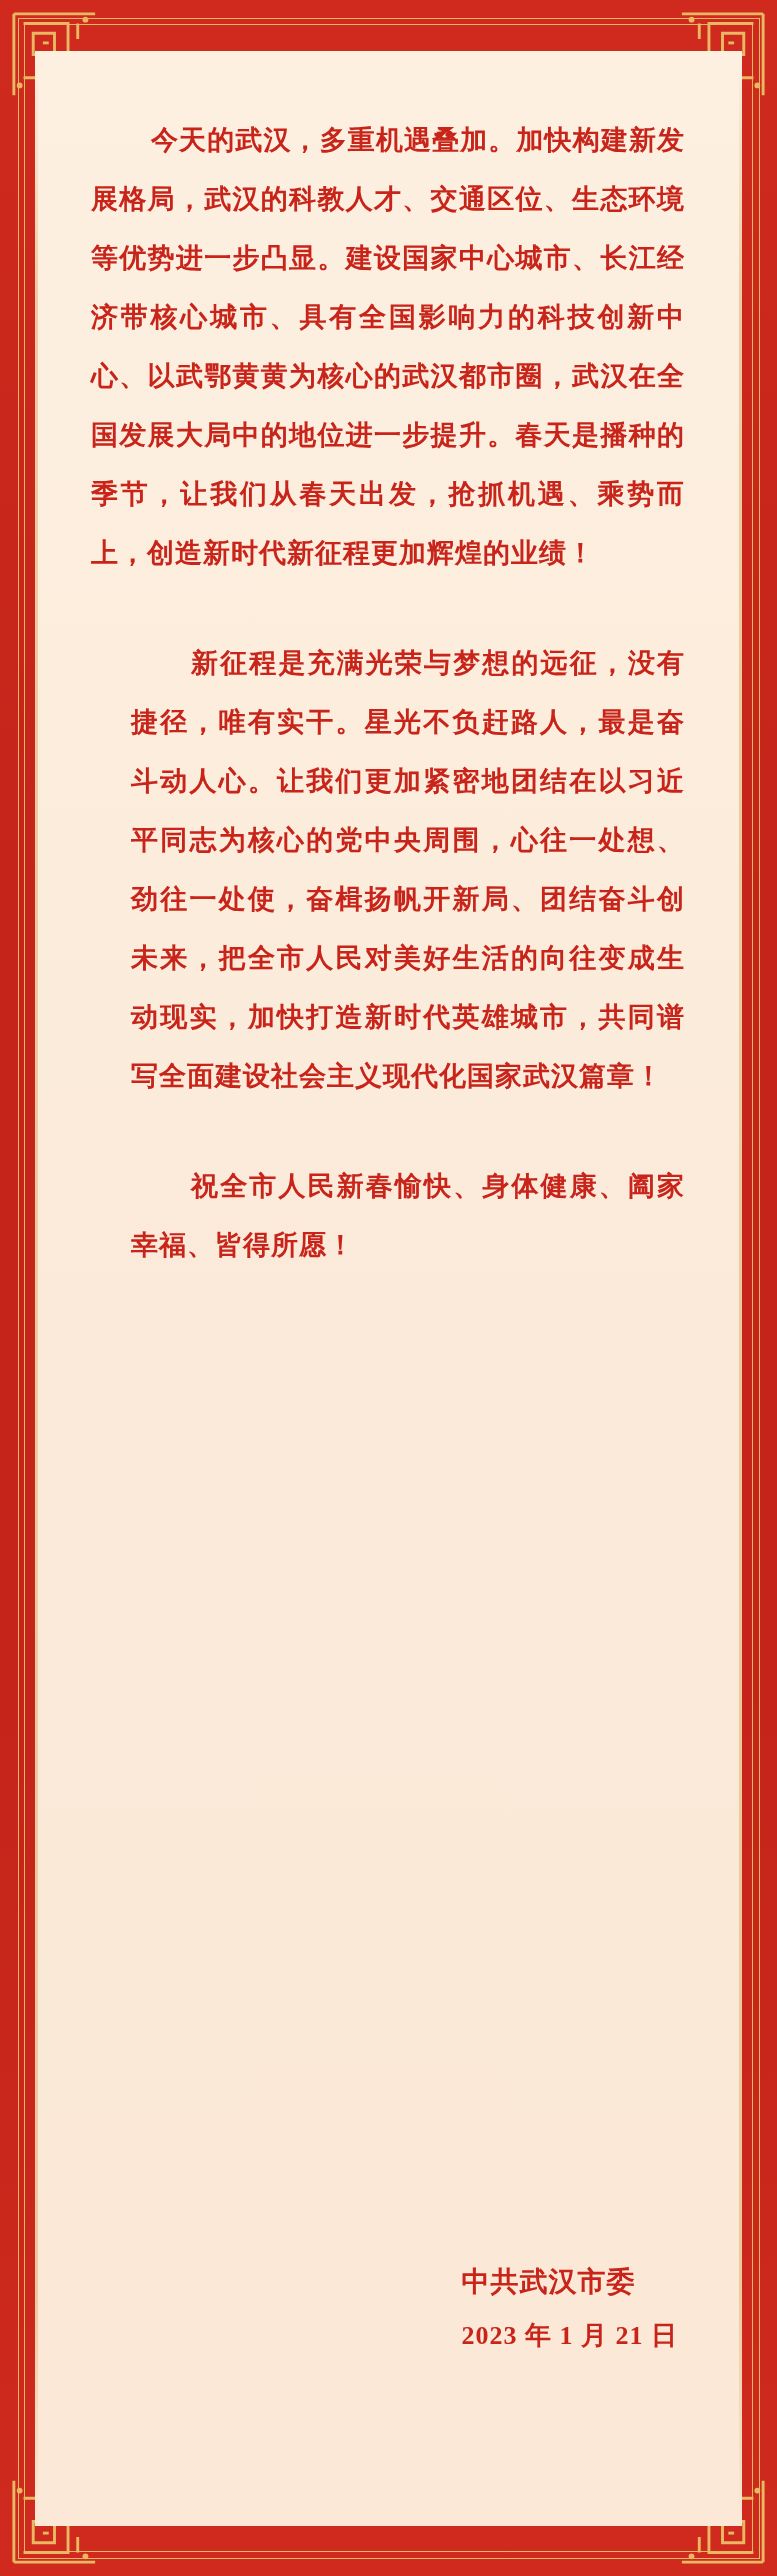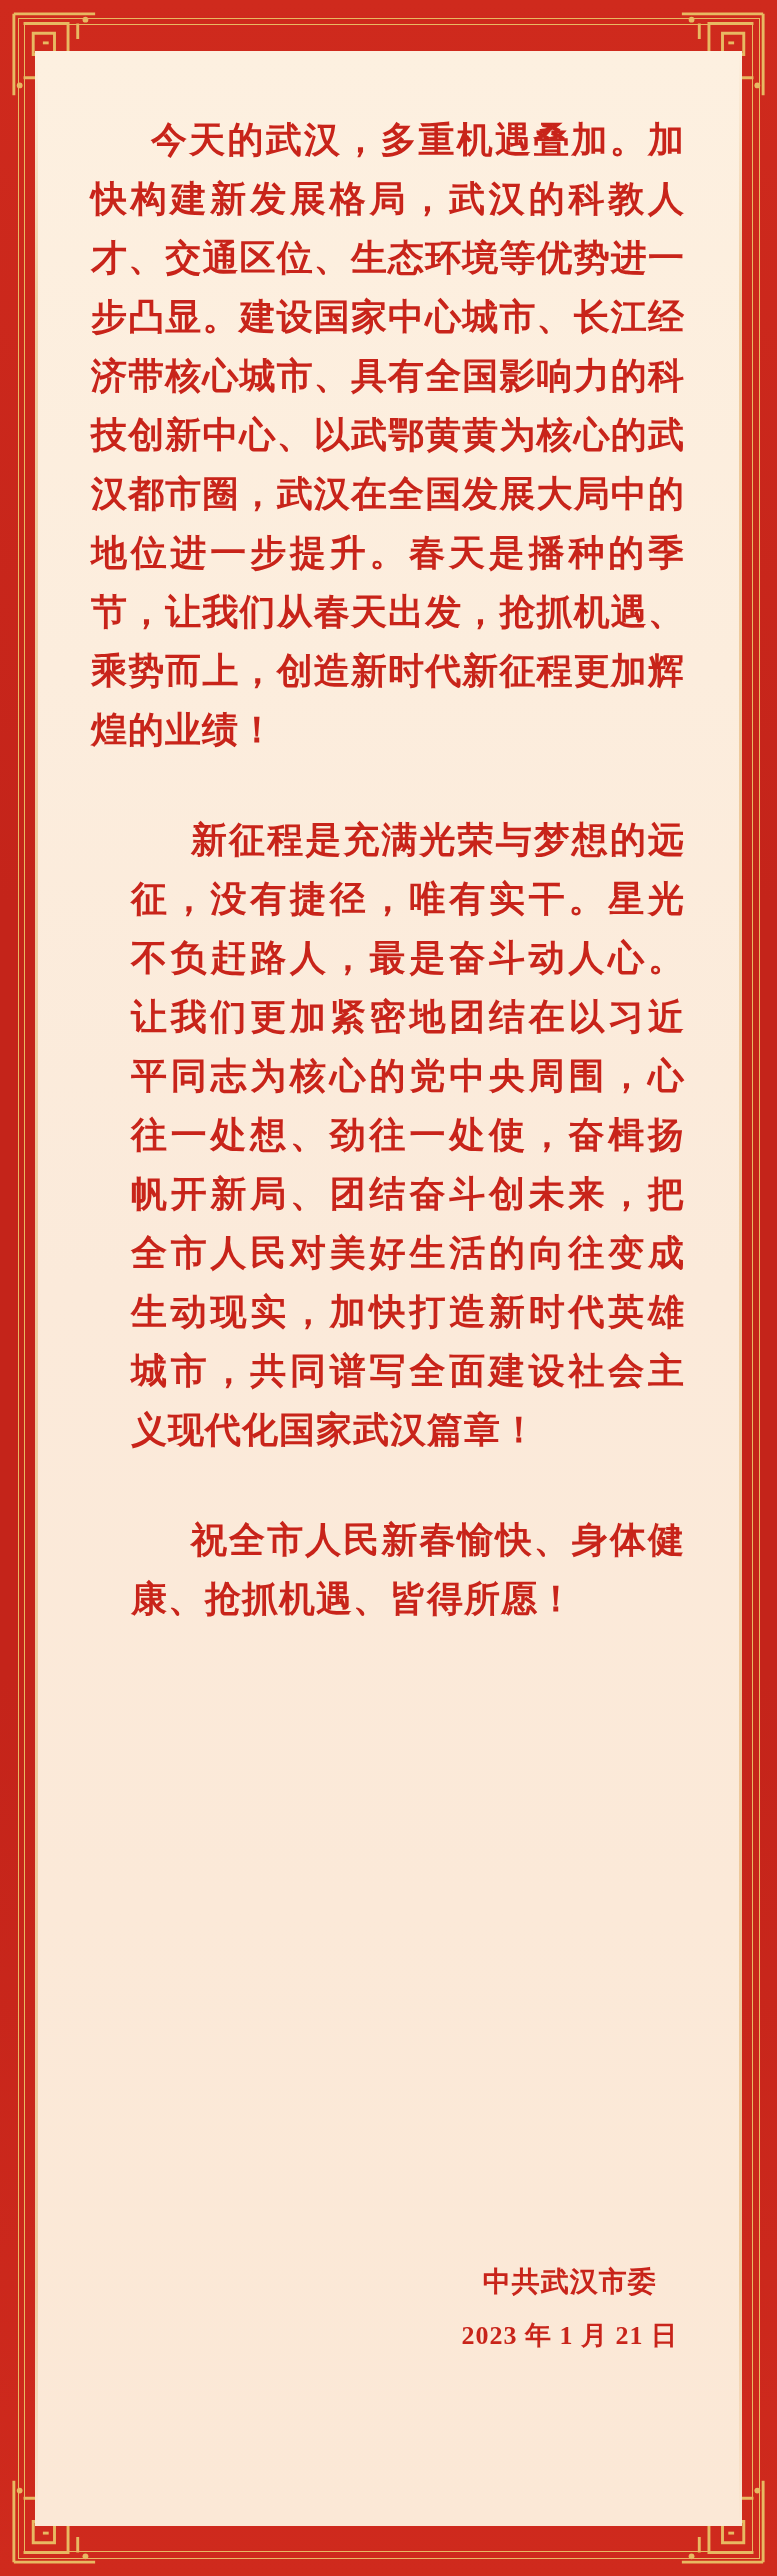--- a/index.html
+++ b/index.html
@@ -86,21 +86,21 @@
   
   .content {
     position: absolute;
     left: 56px;
     top: 60px;
     width: 594px;
   }
 
   .para {
     color: #c8241a;
-    font-size: 36px;
+    font-size: 27px;
     line-height: 59px;
     letter-spacing: 1px;
     text-align: justify;
     text-justify: inter-ideograph;
     font-weight: 600;
     margin: 0 0 37px 0;
     text-indent: 0;
   }
   .para.indent {
     text-indent: 60px;
@@ -118,21 +118,20 @@
     text-align: left;
     color: #c8241a;
     font-size: 28px;
     line-height: 54px;
     font-weight: 600;
     letter-spacing: 1px;
   }
   .signature .line {
     display: block;
     white-space: nowrap;
-    text-align: center;
   }
   .signature .date {
     font-size: 26px;
   }
 </style>
 </head>
 <body>
 
 <div class="poster">
 
@@ -198,21 +197,21 @@
         <circle cx="78" cy="10" r="3"></circle>
         <circle cx="10" cy="78" r="3"></circle>
       </g>
     </svg>
   </div>
 
   <div class="paper">
     <div class="content">
       <p class="para indent">今天的武汉，多重机遇叠加。加快构建新发展格局，武汉的科教人才、交通区位、生态环境等优势进一步凸显。建设国家中心城市、长江经济带核心城市、具有全国影响力的科技创新中心、以武鄂黄黄为核心的武汉都市圈，武汉在全国发展大局中的地位进一步提升。春天是播种的季节，让我们从春天出发，抢抓机遇、乘势而上，创造新时代新征程更加辉煌的业绩！</p>
       <p class="para indent gap-top">新征程是充满光荣与梦想的远征，没有捷径，唯有实干。星光不负赶路人，最是奋斗动人心。让我们更加紧密地团结在以习近平同志为核心的党中央周围，心往一处想、劲往一处使，奋楫扬帆开新局、团结奋斗创未来，把全市人民对美好生活的向往变成生动现实，加快打造新时代英雄城市，共同谱写全面建设社会主义现代化国家武汉篇章！</p>
-      <p class="para indent gap-top">祝全市人民新春愉快、身体健康、抢抓机遇、皆得所愿！</p>
+      <p class="para indent gap-top">祝全市人民新春愉快、身体健康、阖家幸福、皆得所愿！</p>
     </div>
 
     <div class="signature">
       <span class="line">中共武汉市委</span>
       <span class="line date">2023 年 1 月 21 日</span>
     </div>
   </div>
 
 </div>
 

